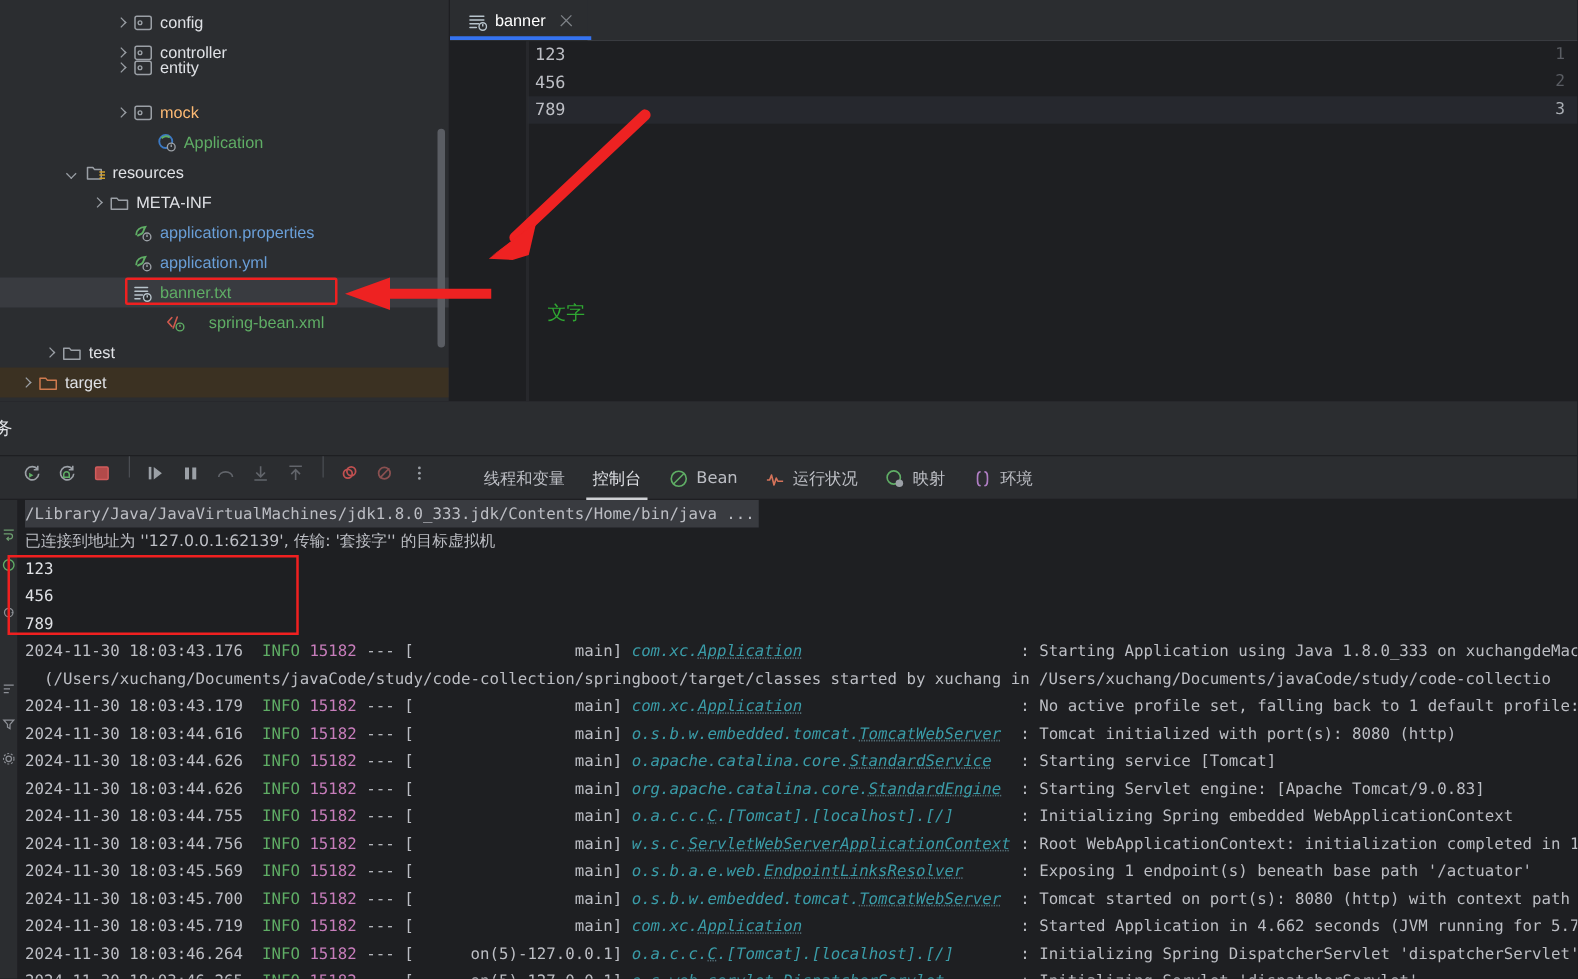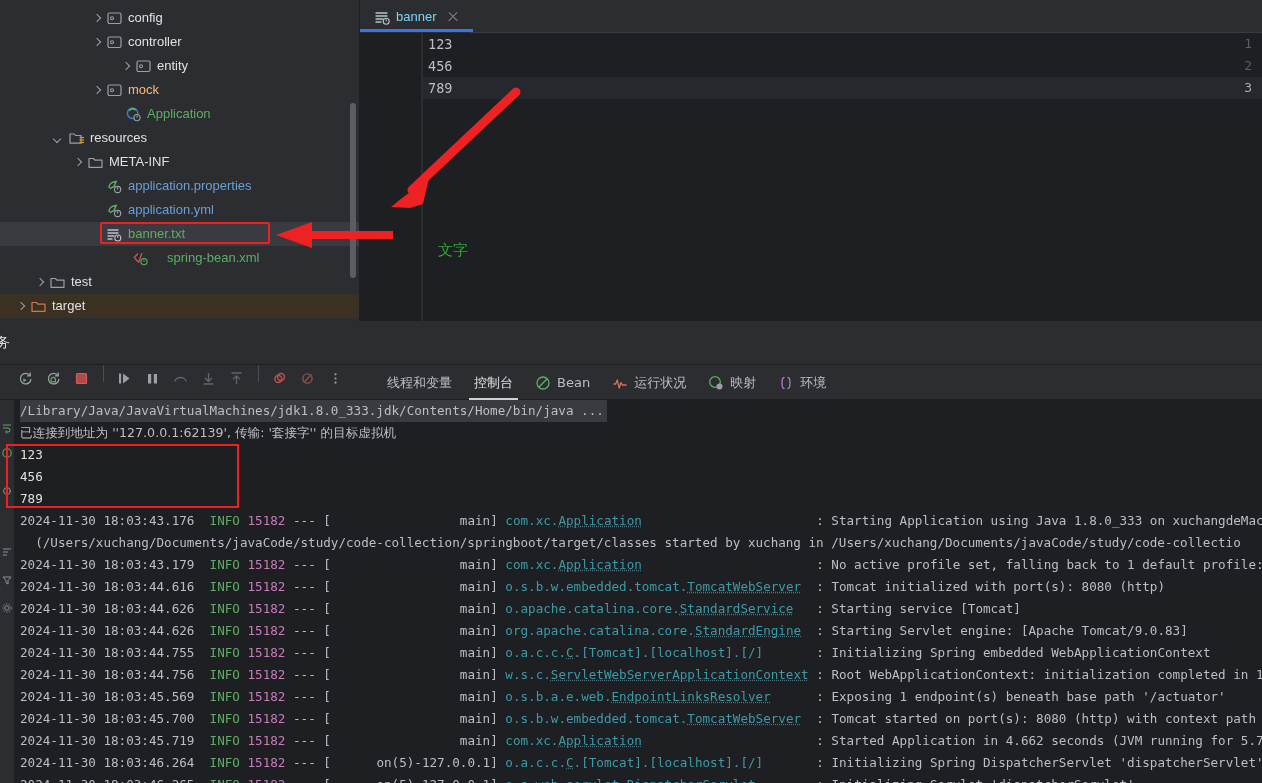--- a/index.html
+++ b/index.html
@@ -65,21 +65,21 @@
   .tab {
     position: absolute; left: 0; top: 0; height: 33px;
     display: flex; align-items: center; padding: 0 10px 0 14px;
     background: #2b2d30;
   }
   .tab-underline {
     position: absolute; left: 0; bottom: 0; width: 113px; height: 3px;
     background: #3573f0;
   }
   .tab-icon { width: 16px; height: 16px; margin-right: 6px; }
-  .tab-title { font-size: 13px; color: #7dd3fc; }
+  .tab-title { font-size: 13px; color: #ffffff; }
   .tab-close {
     margin-left: 10px; width: 14px; height: 14px; position: relative;
     opacity: .75;
   }
   .tab-close::before, .tab-close::after {
     content: ""; position: absolute; left: 1px; top: 6.5px;
     width: 12px; height: 1.4px; background: #9ba0a6;
   }
   .tab-close::before { transform: rotate(45deg); }
   .tab-close::after  { transform: rotate(-45deg); }
@@ -158,21 +158,21 @@
     background: #1e1f22; overflow: hidden;
   }
   .cline {
     position: absolute; left: 6px; height: 22px; line-height: 22px; white-space: pre;
     font-family: "DejaVu Sans Mono", monospace; font-size: 12.6px; color: #bcbec4;
   }
   .cline.first { background: #393b40; left: 6px; padding-right: 3px; color: #bcbec4; }
   .c-ts  { color: #bcbec4; }
   .c-info{ color: #5fad65; }
   .c-pid { color: #c77dbb; }
-  .c-cls { color: #3a9ca8; }
+  .c-cls { color: #3a9ca8; font-style: italic; }
   .c-u   { text-decoration: underline; text-decoration-style: dotted; text-decoration-color: #55707a; }
   .c-msg { color: #bcbec4; }
   .c-banner { color: #dfe1e5; }
 
   .console-hl {
     position: absolute; border: 2px solid #f02020; pointer-events: none;
   }
 </style>
 </head>
 <body>
@@ -197,21 +197,21 @@
           <div style="width: 90px; flex: 0 0 90px;"></div>
           <span class="chev has"></span>
           <span class="ic">
             <svg width="17" height="16" viewBox="0 0 17 16">
               <rect x="2" y="3" width="13" height="10.5" rx="1.5" fill="none" stroke="#9ba0a6" stroke-width="1.2"></rect>
               <circle cx="6" cy="8.2" r="1.5" fill="none" stroke="#9ba0a6" stroke-width="1.1"></circle>
             </svg>
           </span>
           <span class="tree-label" style="color: rgb(223, 225, 229);">controller</span>
         </div>
-        <div class="tree-row" style="position: absolute; left: 0px; right: 0px; top: 54px; margin-left: 29px;">
+        <div class="tree-row" style="position: absolute; left: 0px; right: 0px; top: 42px;">
           <div style="width: 90px; flex: 0 0 90px;"></div>
           <span class="chev has"></span>
           <span class="ic">
             <svg width="17" height="16" viewBox="0 0 17 16">
               <rect x="2" y="3" width="13" height="10.5" rx="1.5" fill="none" stroke="#9ba0a6" stroke-width="1.2"></rect>
               <circle cx="6" cy="8.2" r="1.5" fill="none" stroke="#9ba0a6" stroke-width="1.1"></circle>
             </svg>
           </span>
           <span class="tree-label" style="color: rgb(223, 225, 229);">entity</span>
         </div>

